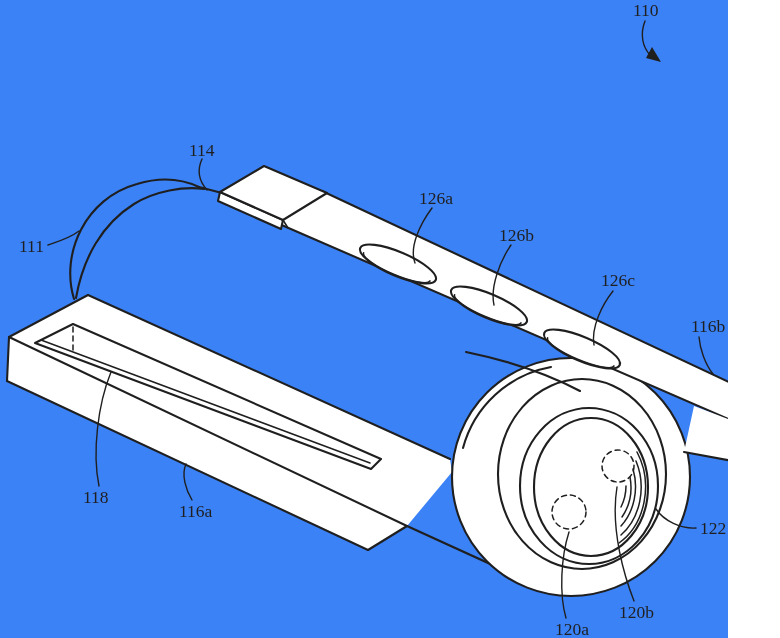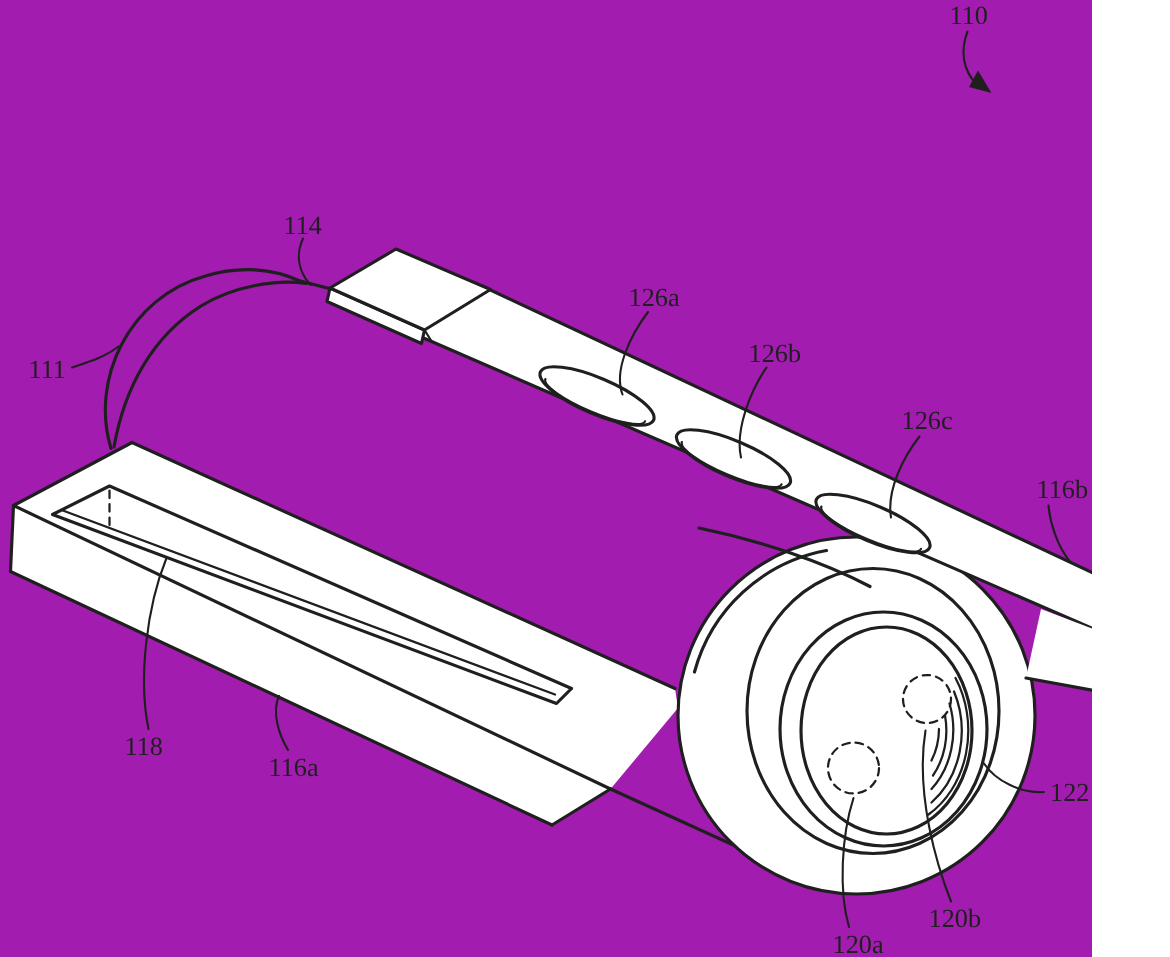--- a/index.html
+++ b/index.html
@@ -1,16 +1,16 @@
 <!DOCTYPE html>
 <html><head>
 <meta charset="utf-8">
 <style>
   html,body{margin:0;padding:0;background:#ffffff;}
-  .page{width:728px;height:638px;position:relative;background:#a21caf;overflow:hidden;}
+  .page{width:728px;height:638px;position:relative;background:#3b82f6;overflow:hidden;}
   svg{display:block;}
   .ref-num{font-family:"Liberation Serif","DejaVu Serif",serif;font-size:17.5px;fill:#1f1f1f;}
   .ink{stroke:#1f1f1f;fill:none;stroke-width:2.1;stroke-linecap:round;stroke-linejoin:round;}
   .ink-fill{stroke:#1f1f1f;fill:#ffffff;stroke-width:2.1;stroke-linejoin:round;}
   .fill-only{fill:#ffffff;stroke:none;}
   .leader{stroke:#1f1f1f;fill:none;stroke-width:1.4;stroke-linecap:round;}
   .thin{stroke:#1f1f1f;fill:none;stroke-width:1.5;stroke-linecap:round;}
   .dashed{stroke-dasharray:5 4;}
 </style>
 </head>

